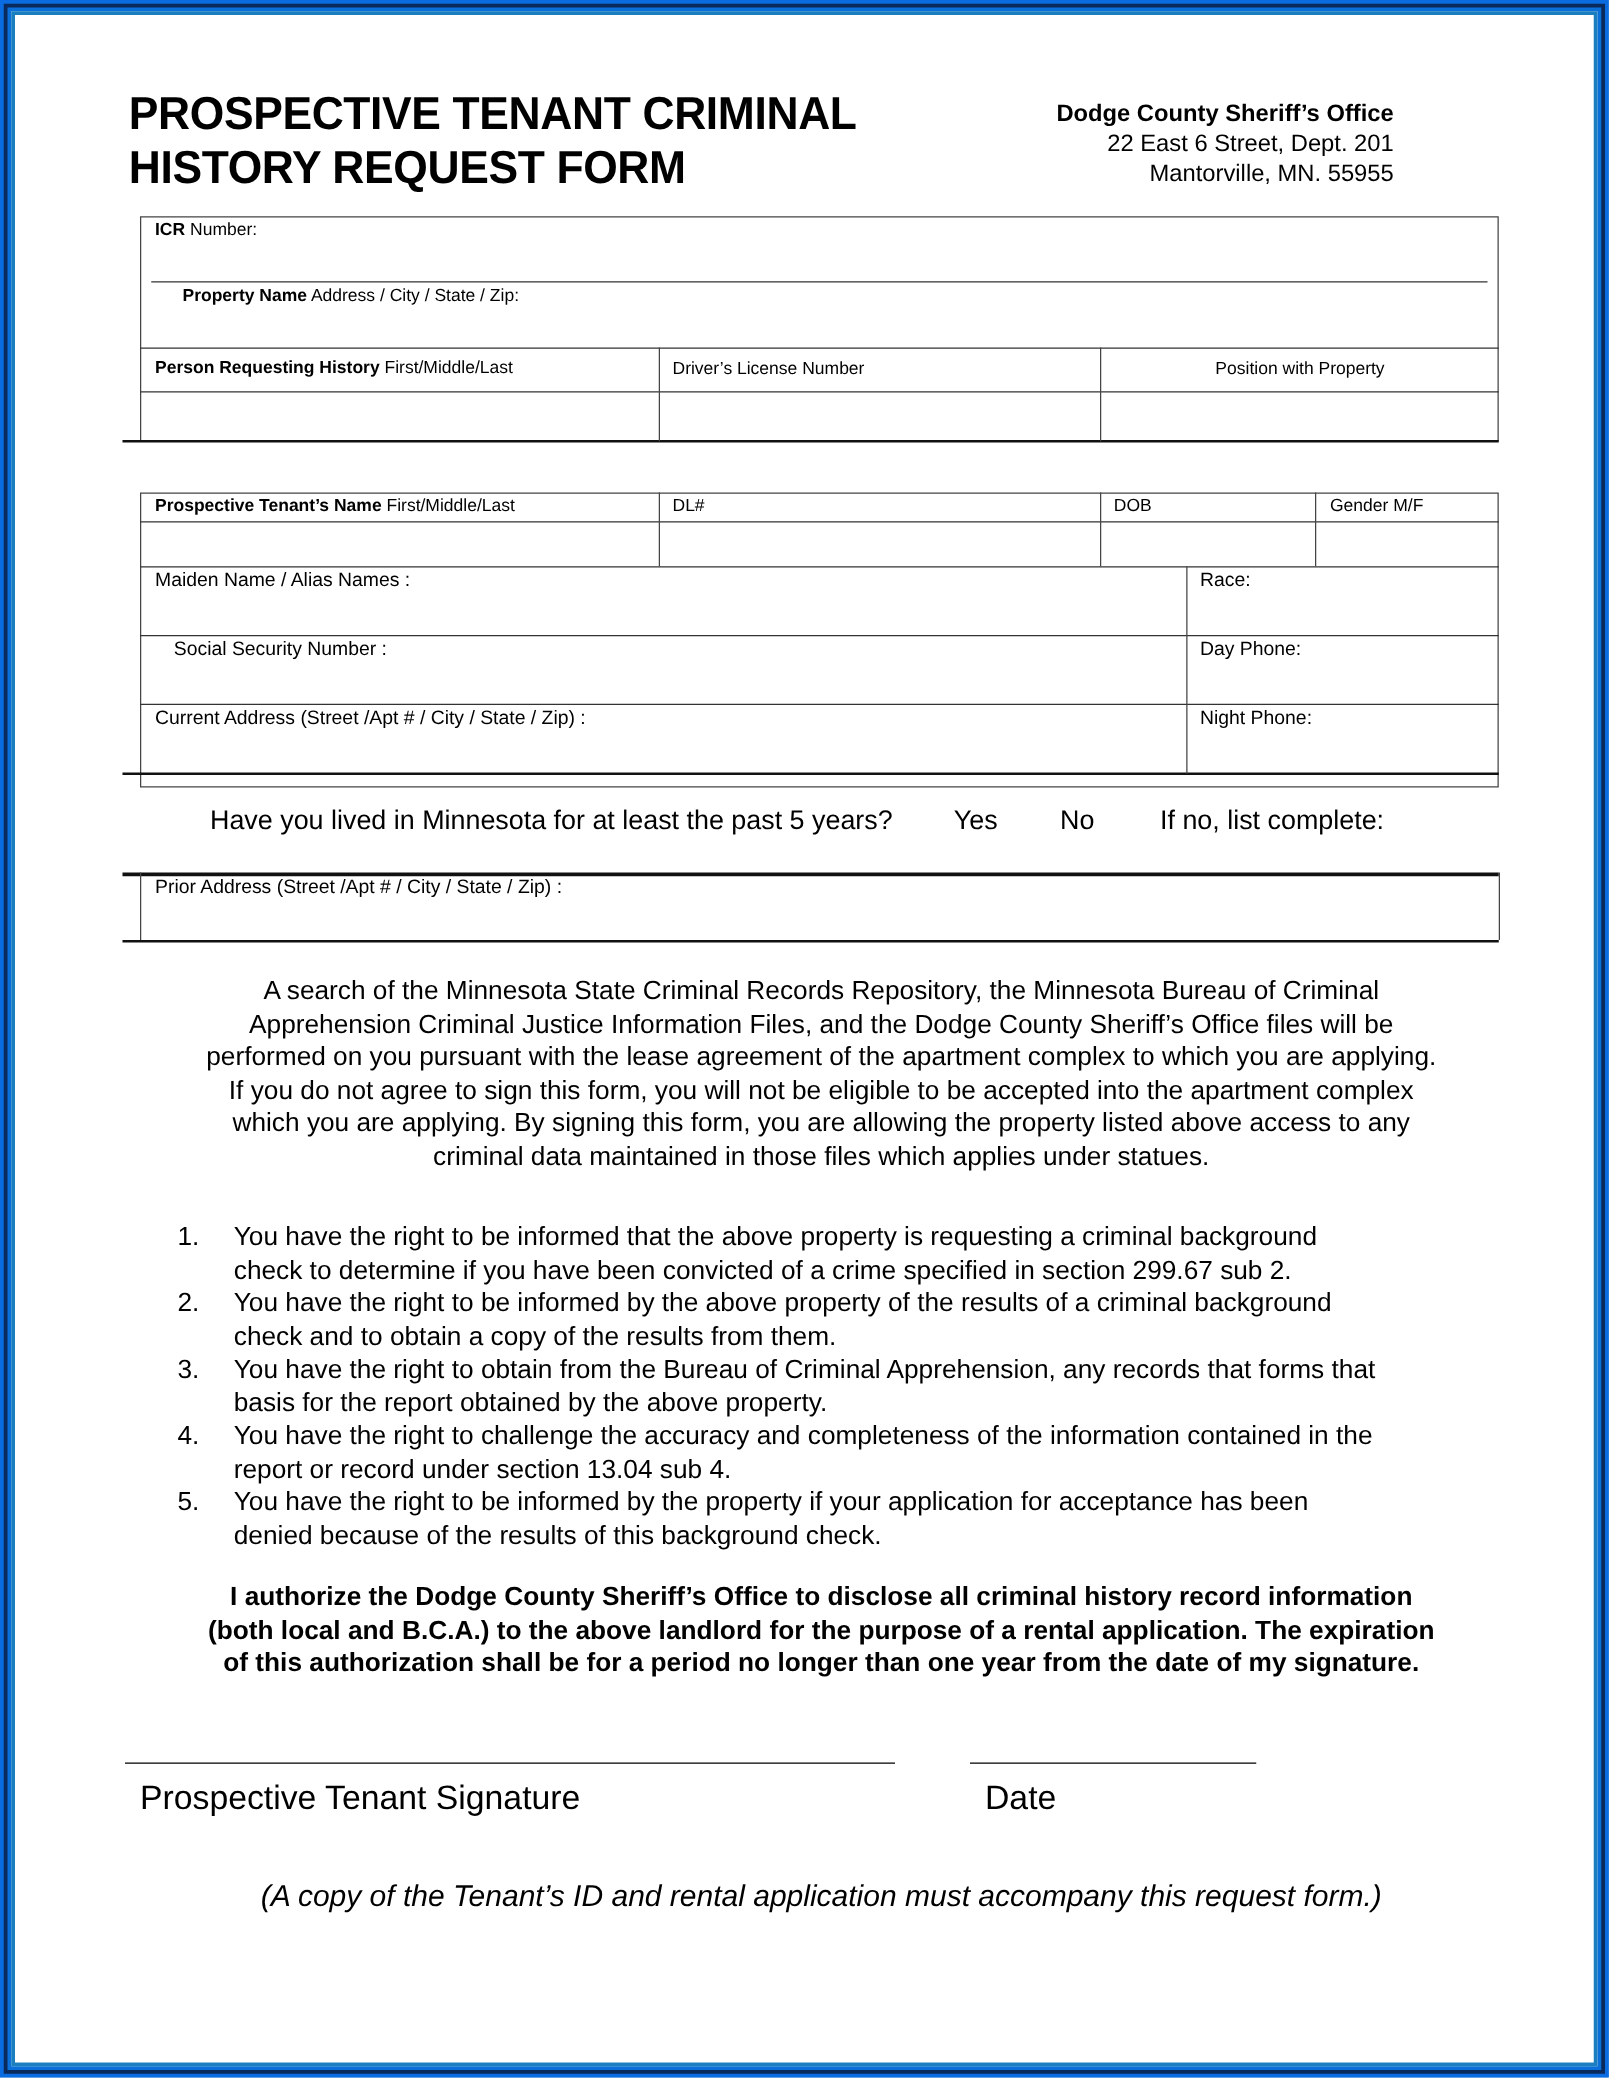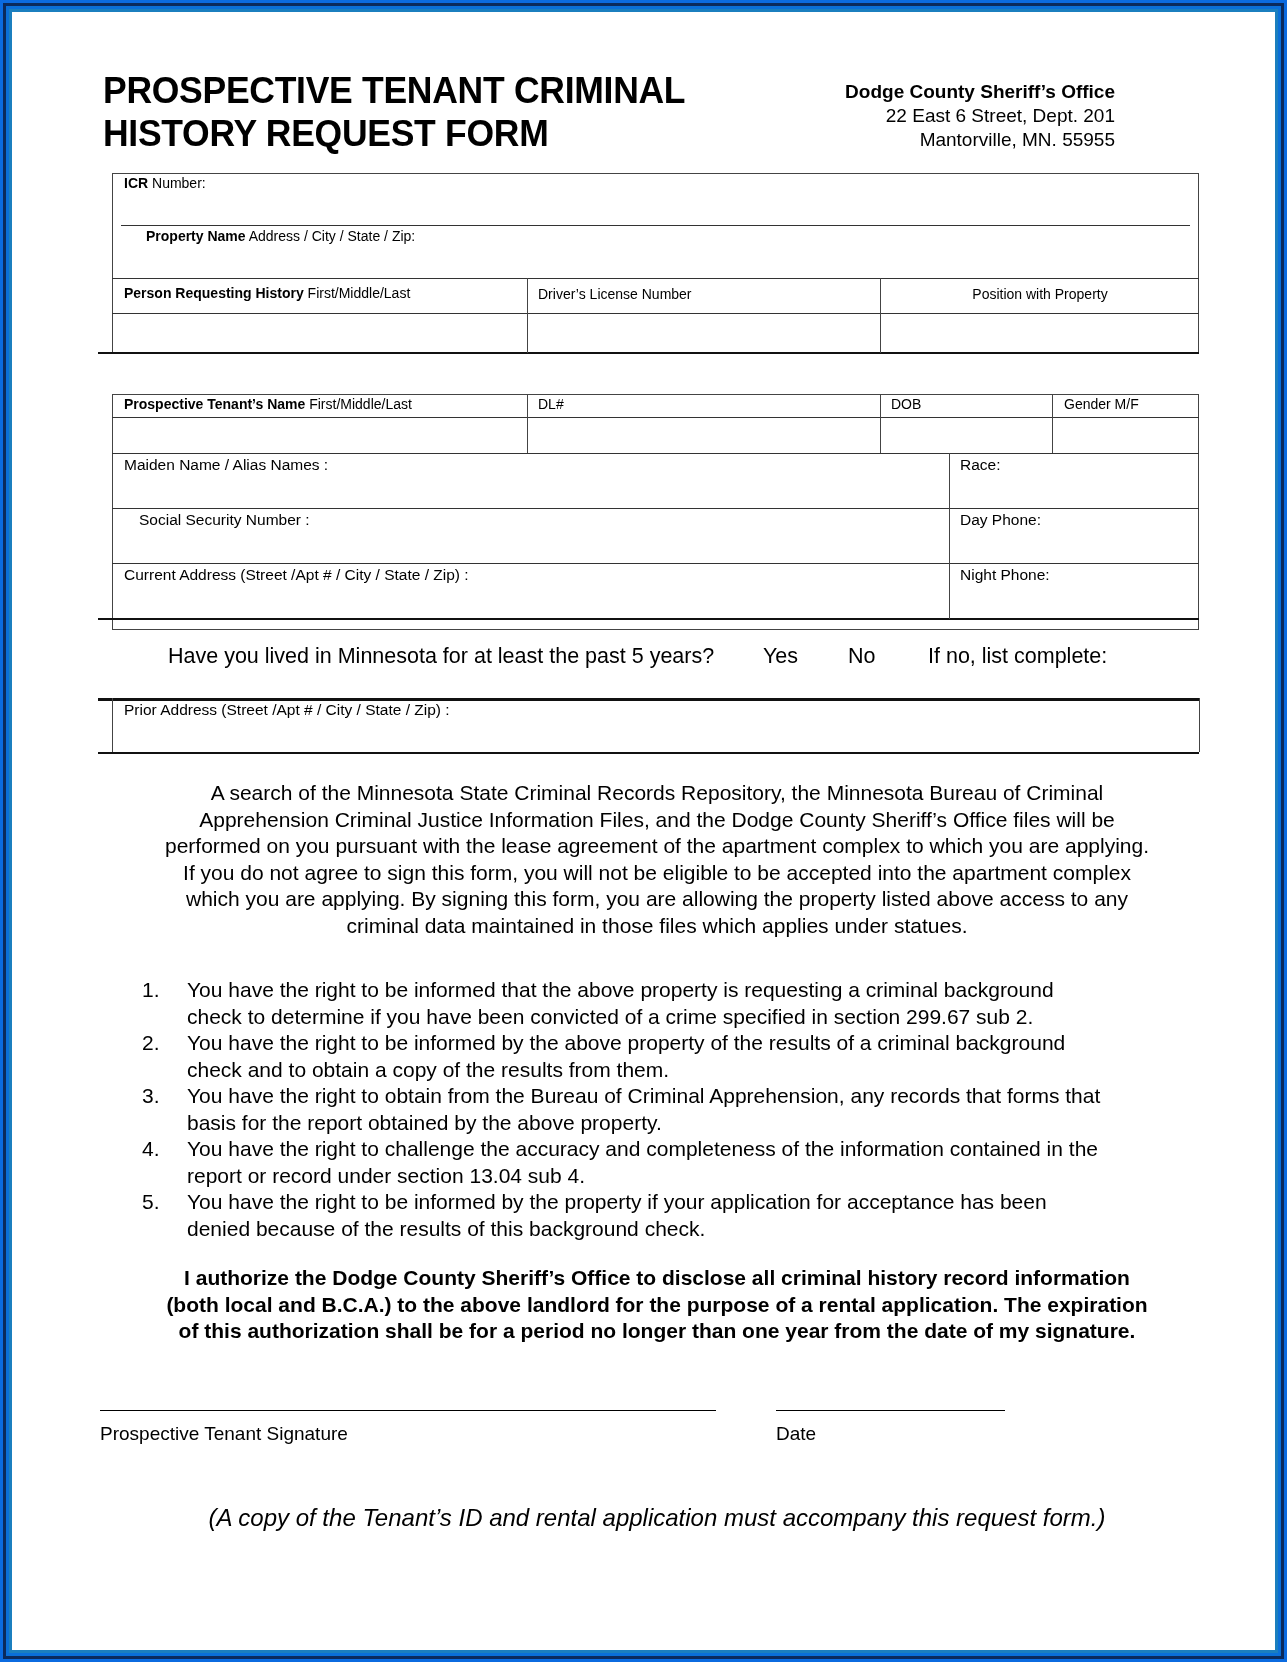--- a/index.html
+++ b/index.html
@@ -16,21 +16,21 @@
   .thick { border-top:2.5px solid #111; }
   .vl { position:absolute; width:0; border-left:1.5px solid #444; }
   .lbl { position:absolute; font-size:14px; white-space:nowrap; }
   .lbl b { font-weight:bold; }
   .small { font-size:15.5px; }
   .para { left:100px; width:1090px; text-align:center; font-size:21px; line-height:26.5px; }
   .list { left:130px; width:1060px; font-size:21px; line-height:26.5px; }
   .list .item { position:relative; padding-left:45px; }
   .list .num { position:absolute; left:0; top:0; }
   .auth { left:95px; width:1100px; text-align:center; font-size:21px; font-weight:bold; line-height:26.5px; }
-  .sig { font-size:19px; }
+  .sig { font-size:27px;margin-left:12px; }
   .note { left:100px; width:1090px; text-align:center; font-size:24px; font-style:italic; }
   .field { cursor:text; }
 </style>
 </head>
 <body>
 
 <div class="frame-outer"></div>
 <div class="frame-mid"></div>
 
 <div class="page">

